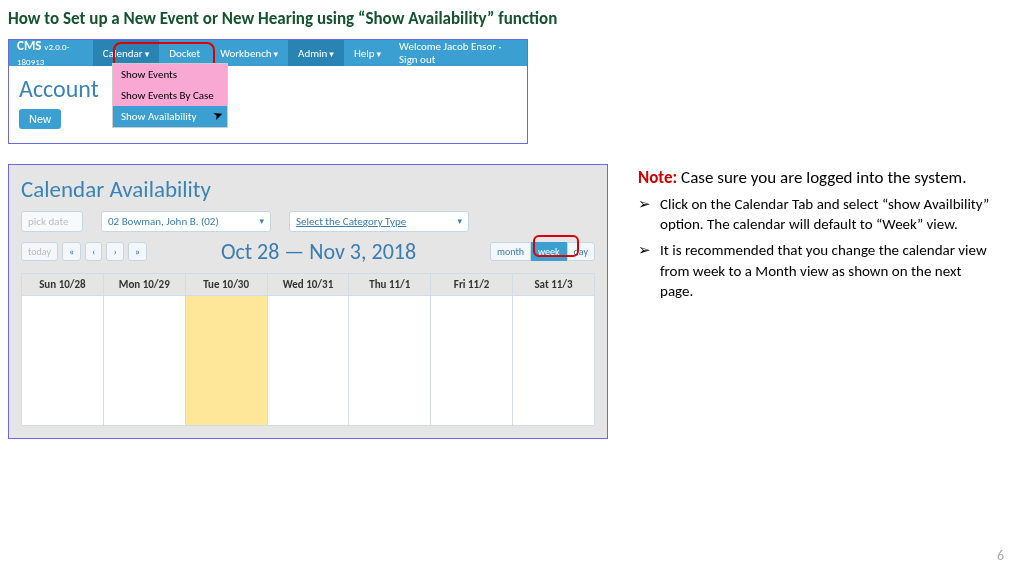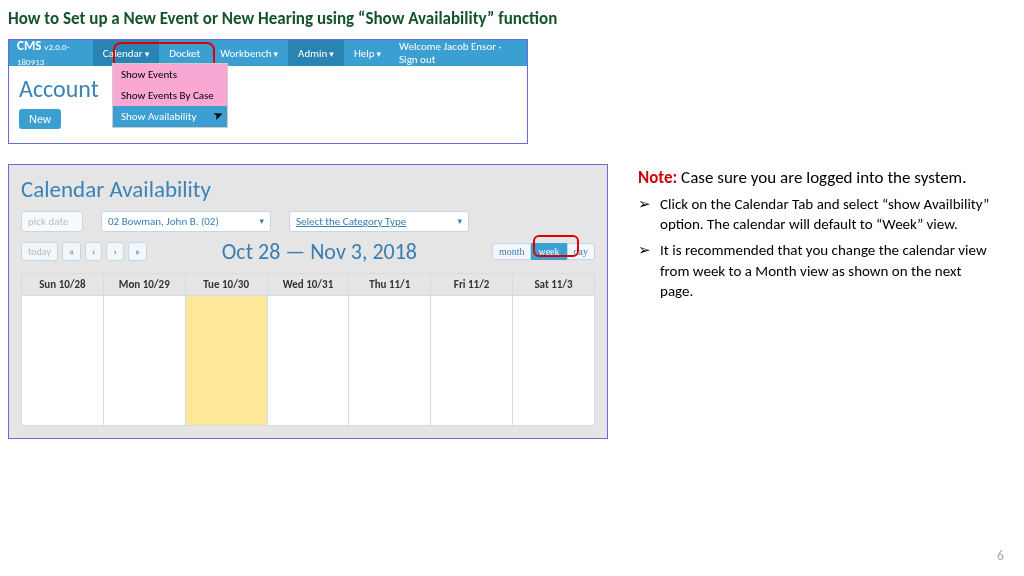--- a/index.html
+++ b/index.html
@@ -96,21 +96,21 @@
   .nav-row { display:flex; align-items:center; gap:4px;}
   .smbtn {
     border:1px solid #c6d7e4; background:#f3f7fb; font-size:10px; color:#3a7db3;
     padding:2px 6px; border-radius:3px;
   }
   .smbtn.dim{ color:#bbb; }
   .range {
     flex:1; text-align:center; color:#3a7db3; font-size:22px; font-weight:500;
   }
   .view-switch { display:flex; }
-  .view-switch .smbtn { border-radius:0;font-family:Liberation Serif, serif; }
+  .view-switch .smbtn { border-radius:0; }
   .view-switch .smbtn:first-child{border-radius:3px 0 0 3px;}
   .view-switch .smbtn:last-child{border-radius:0 3px 3px 0;}
   .view-switch .active { background:#3b9fd1; color:#fff; border-color:#3b9fd1;}
   .redbox-week {
     border:2px solid #d00; border-radius:6px; position:absolute;
     pointer-events:none;
   }
 
   table.cal {
     width:100%; border-collapse:collapse; margin-top:8px; table-layout:fixed;border-radius:26px;

